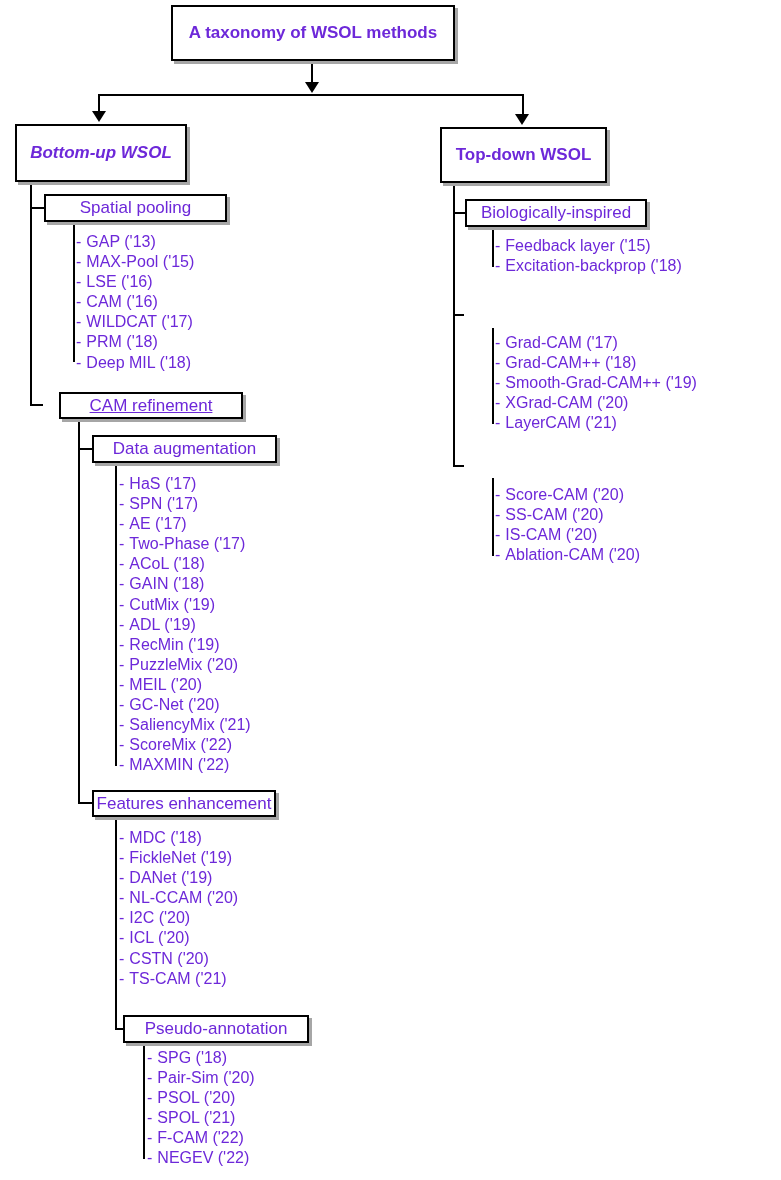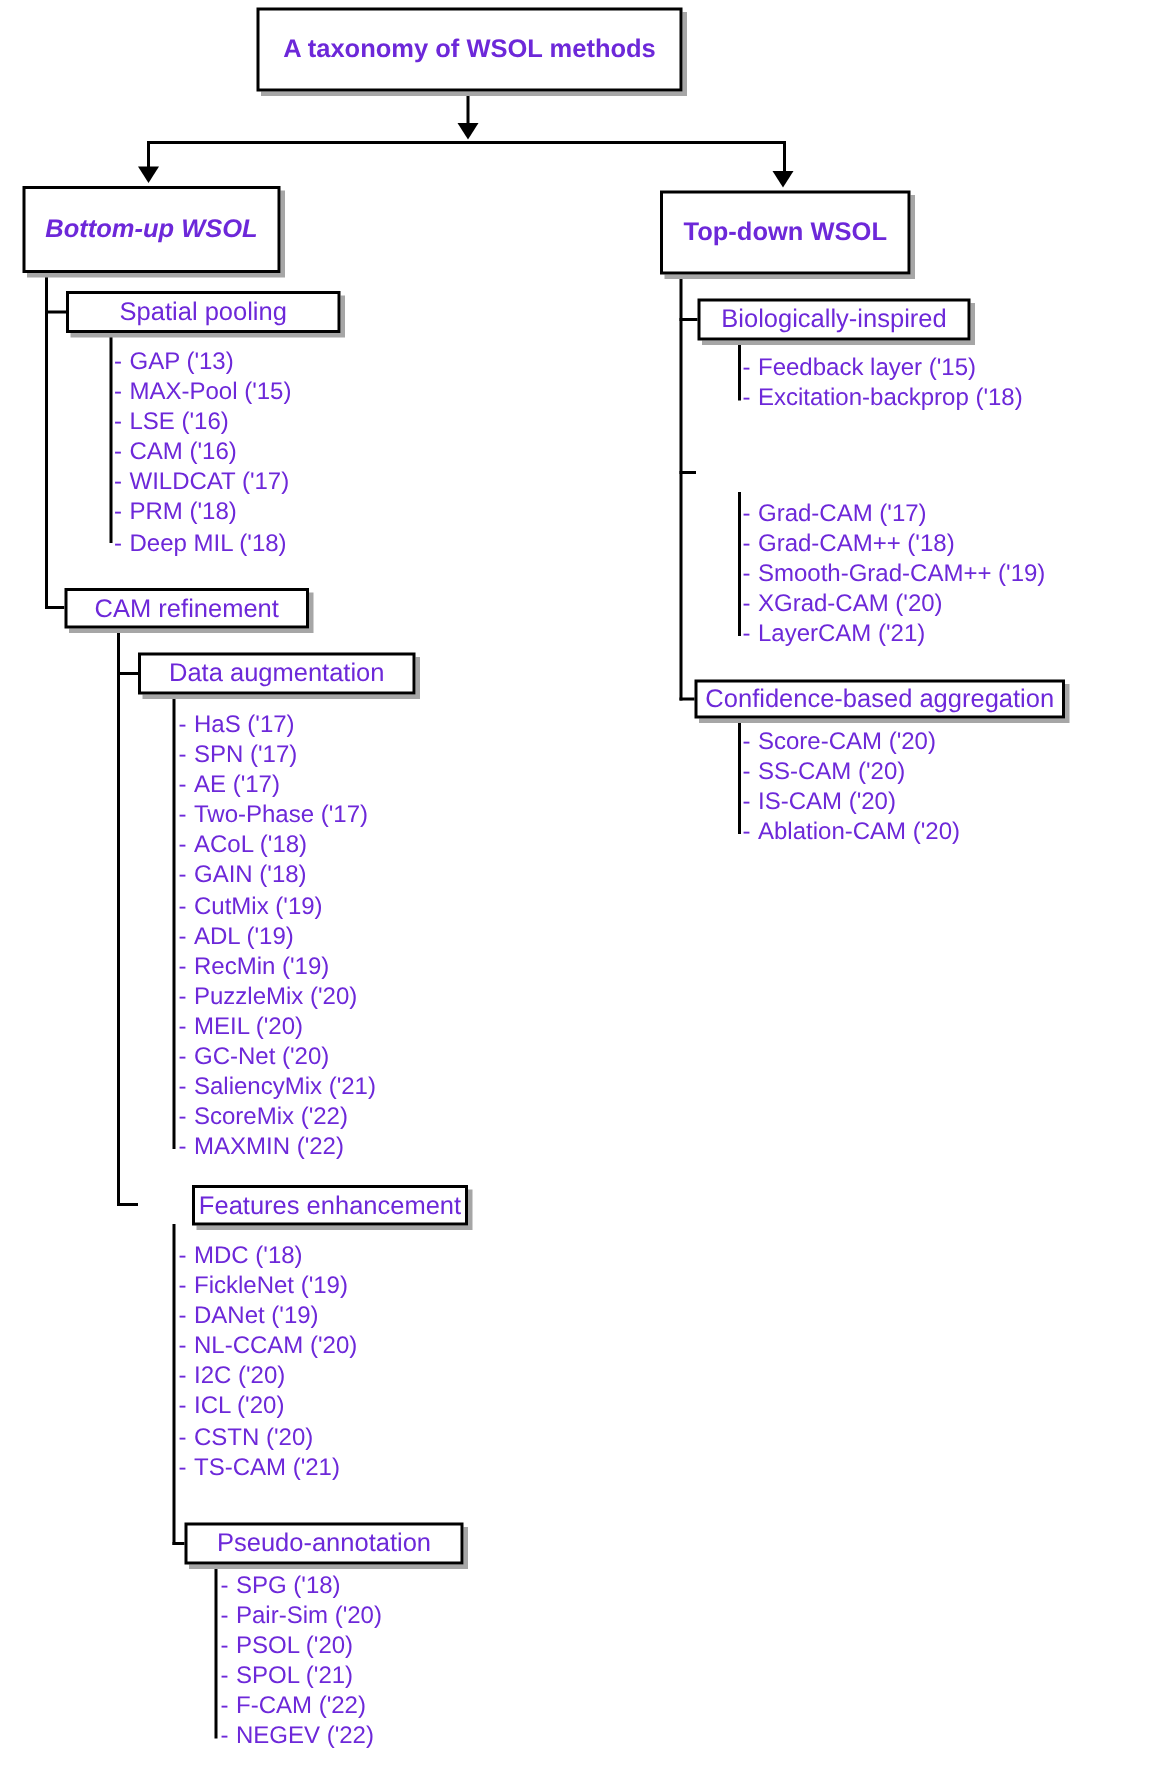--- a/index.html
+++ b/index.html
@@ -97,32 +97,31 @@
   <div class="ln" style="left:492px; top:478px; width:2px; height:78px;"></div>
 
   <div class="box lvl0" style="left:171px; top:5px; width:284px; height:56px;">A taxonomy of WSOL methods</div>
 
   <div class="box lvl0" style="left:15px; top:124px; width:172px; height:58px;font-style:italic;">Bottom-up WSOL</div>
 
   <div class="box lvl0" style="left:440px; top:127px; width:167px; height:56px;">Top-down WSOL</div>
 
   <div class="box" style="left:44px; top:194px; width:183px; height:28px;">Spatial pooling</div>
 
-  <div class="box" style="left:43px; top:392px; width:163px; height:27px;">CAM refinement</div>
+  <div class="box" style="left:59px; top:392px; width:184px; height:27px;text-decoration:underline;">CAM refinement</div>
 
   <div class="box" style="left:92px; top:435px; width:185px; height:28px;">Data augmentation</div>
 
-  <div class="box" style="left:92px; top:790px; width:184px; height:27px;margin-left:36px;">Features enhancement</div>
+  <div class="box" style="left:92px; top:790px; width:184px; height:27px;">Features enhancement</div>
 
   <div class="box" style="left:123px; top:1015px; width:186px; height:28px;">Pseudo-annotation</div>
 
   <div class="box" style="left:465px; top:199px; width:182px; height:28px;">Biologically-inspired</div>
 
 
-  <div class="box" style="left:463px; top:453px; width:247px; height:26px;">Confidence-based aggregation</div>
 
   <div class="mlist" style="left:76px; top:232px;">
       <div class="mitem">
         <span class="mk">-</span>
         <span class="lb">GAP ('13)</span>
       </div>
       <div class="mitem">
         <span class="mk">-</span>
         <span class="lb">MAX-Pool ('15)</span>
       </div>

